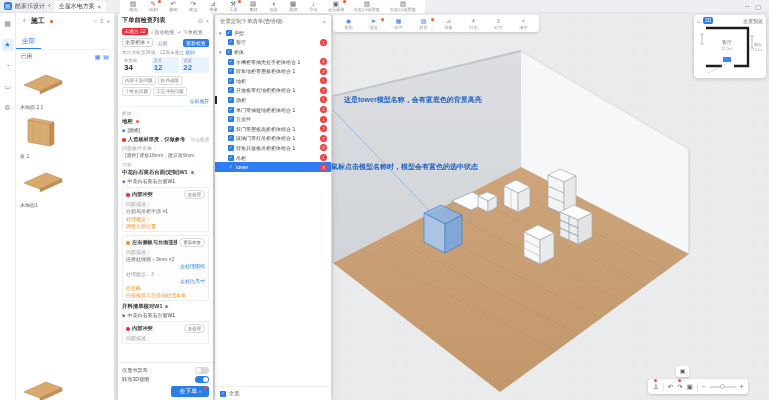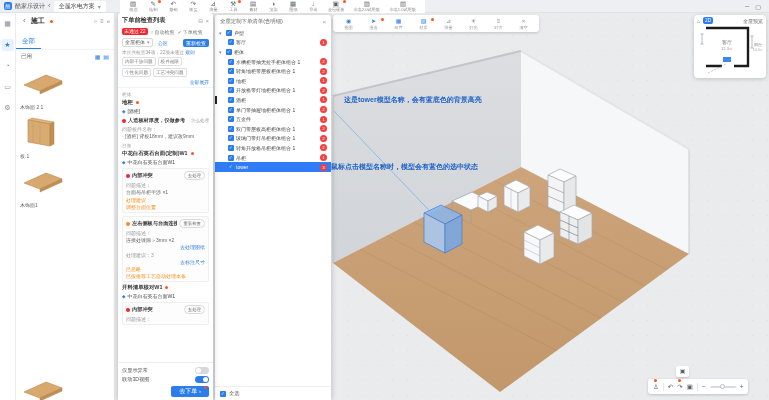--- a/index.html
+++ b/index.html
@@ -424,20 +424,38 @@
       <span style="color:#999">▾</span>
     </div>
     <span class="cp-divider">|</span>
     <span class="link">公区</span>
     <span class="cp-btn">重新检查</span>
   </div>
   <div class="cp-summary">
     <span>本次共检查34项，22项未通过</span>
     <span class="link">规则</span>
   </div>
+  <div class="cp-stats">
+
+      <div class="stat">
+        <div class="sl">检查项</div>
+        <div class="sv">34</div>
+      </div>
+
+      <div class="stat boxed">
+        <div class="sl">异常</div>
+        <div class="sv">12</div>
+      </div>
+
+      <div class="stat boxed">
+        <div class="sl">提醒</div>
+        <div class="sv">22</div>
+      </div>
+
+  </div>
   <div class="cp-chips">
 
       <span class="chip">内部干涉问题</span>
 
       <span class="chip">板件超限</span>
 
       <span class="chip">个性化问题</span>
 
       <span class="chip">工艺冲突问题</span>
 

